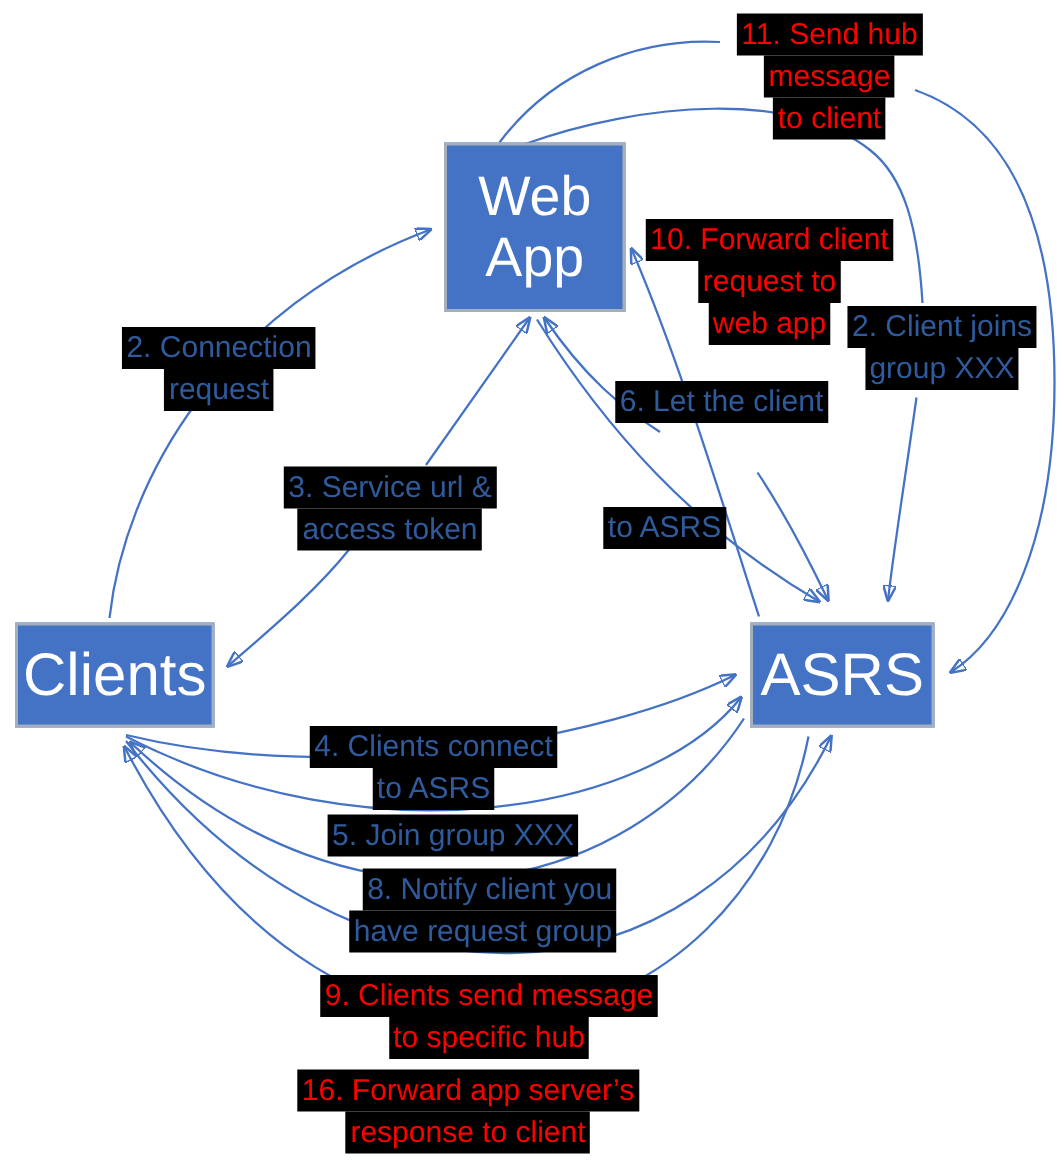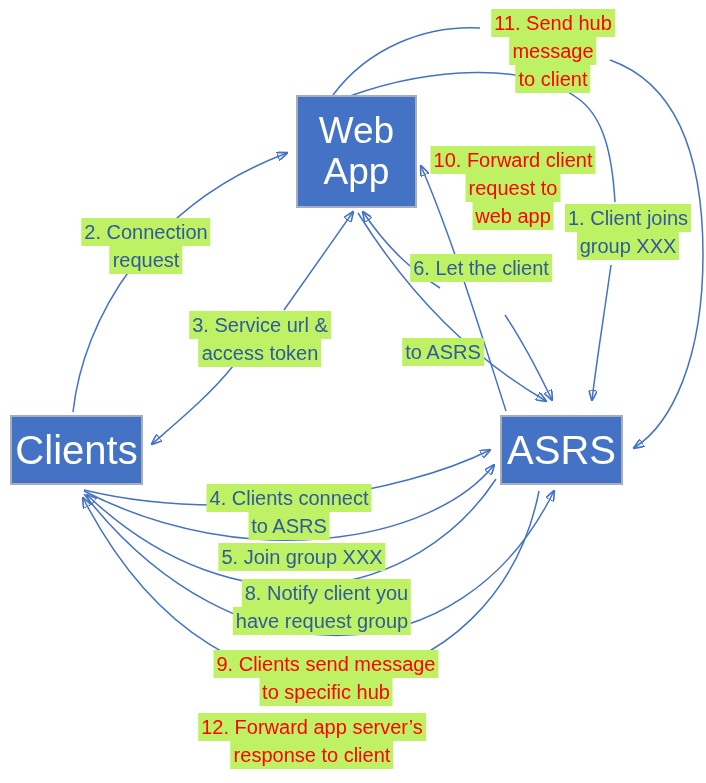--- a/index.html
+++ b/index.html
@@ -14,21 +14,21 @@
     color:#ffffff;display:flex;align-items:center;justify-content:center;
     text-align:center;box-sizing:border-box;line-height:1.1;
   }
   .node-webapp{left:296px;top:95px;width:121px;height:113px;font-size:37px;}
   .node-clients{left:10px;top:415px;width:133px;height:70px;font-size:40px;}
   .node-asrs{left:500px;top:415px;width:123px;height:70px;font-size:40px;}
   .annot{
     position:absolute;display:flex;flex-direction:column;align-items:center;
     font-size:20px;line-height:28px;white-space:nowrap;transform:translateX(-50%);
   }
-  .annot span{background:#bef264;padding:0 3px;}
+  .annot span{background:#000000;padding:0 3px;}
   .annot.blue{color:#2F5B9D;}
   .annot.red{color:#FF0000;}
 </style>
 </head>
 <body>
 
 <div id="canvas">
 
   <svg id="arrow-layer" viewBox="0 0 706 783" xmlns="http://www.w3.org/2000/svg">
     <defs>
@@ -85,21 +85,21 @@
     <span>4. Clients connect</span>
     <span>to ASRS</span>
   </div>
   <div class="annot blue" style="left:302px;top:543px;">
     <span>5. Join group XXX</span>
   </div>
   <div class="annot blue" style="left:481px;top:254px;">
     <span>6. Let the client</span>
   </div>
   <div class="annot blue" style="left:628px;top:204px;">
-    <span>1. Client joins</span>
+    <span>2. Client joins</span>
     <span>group XXX</span>
   </div>
   <div class="annot blue" style="left:322px;top:579px;align-items:flex-end;">
     <span>8. Notify client you</span>
     <span>have request group</span>
   </div>
   <div class="annot red" style="left:326px;top:650px;">
     <span>9. Clients send message</span>
     <span>to specific hub</span>
   </div>
@@ -107,17 +107,17 @@
     <span>10. Forward client</span>
     <span>request to</span>
     <span>web app</span>
   </div>
   <div class="annot red" style="left:553px;top:9px;">
     <span>11. Send hub</span>
     <span>message</span>
     <span>to client</span>
   </div>
   <div class="annot red" style="left:312px;top:713px;">
-    <span>12. Forward app server’s</span>
+    <span>16. Forward app server’s</span>
     <span>response to client</span>
   </div>
 
 </div>
 
 </body></html>

